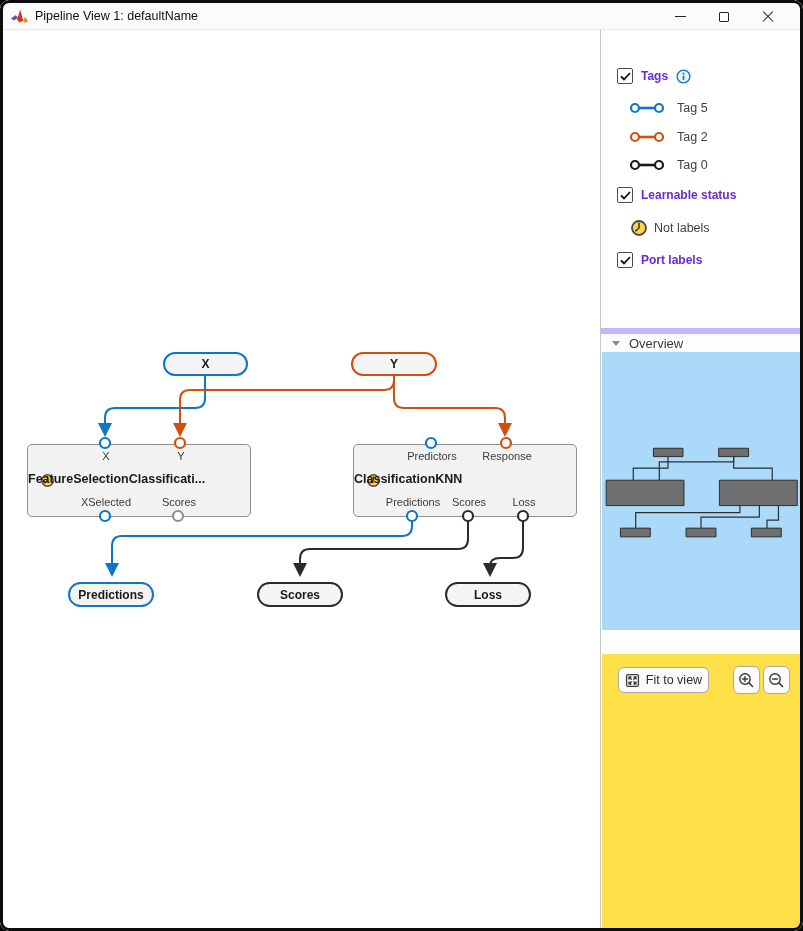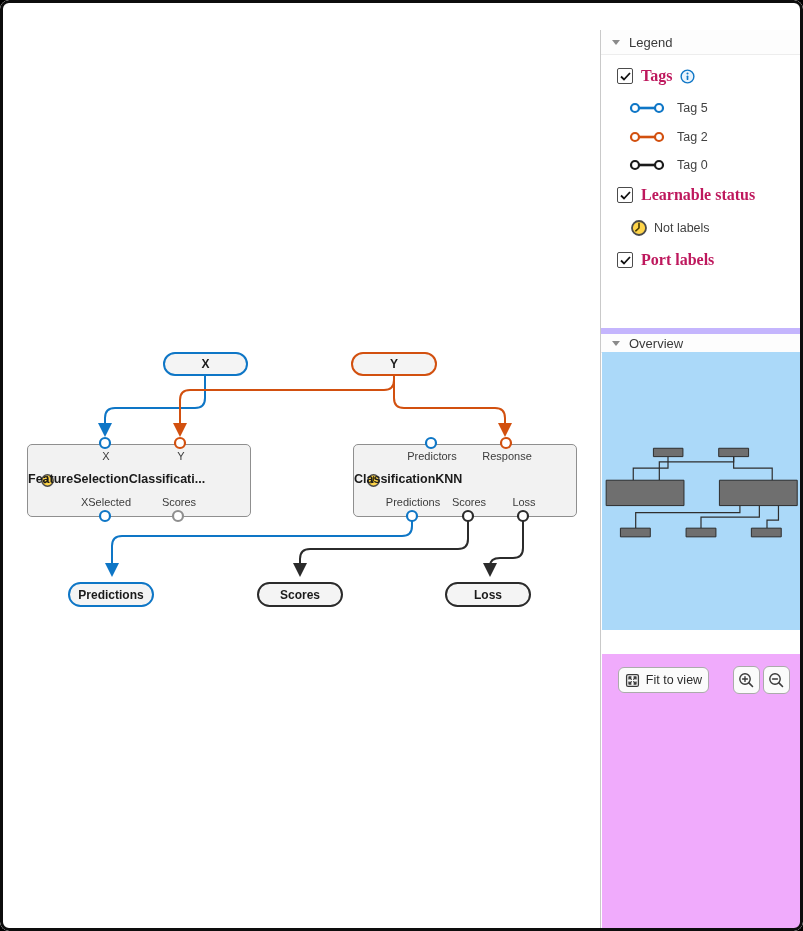--- a/index.html
+++ b/index.html
@@ -50,43 +50,62 @@
   .section-header { position:absolute; left:0; right:0; height:25px; background:#fdfdfd;
              border-top:6px solid #c4b5fd; border-bottom:1px solid #ededed;
              display:flex; align-items:center; font-size:13px; color:#3a3a3a; }
   .section-header .caret { width:0; height:0; margin:0 9px 0 11px;
              border-left:4.5px solid transparent; border-right:4.5px solid transparent;
              border-top:5.5px solid #8a8a8a; }
   .checkbox-row { position:absolute; display:flex; align-items:center; height:20px; }
   .checkbox { width:16px; height:16px; background:#fff; border:1.4px solid #4c4c4c;
               border-radius:2px; display:flex; align-items:center; justify-content:center; }
   .checkbox svg { display:block; }
-  .cb-label { margin-left:8px; font-size:16px; font-weight:bold; color:#be185d;font-family:Liberation Serif, serif; }
+  .cb-label { margin-left:8px; font-size:12px; font-weight:bold; color:#6d28d9; }
   .tag-row { position:absolute; display:flex; align-items:center; height:18px; }
   .tag-label { font-size:12.5px; color:#414141; margin-left:12px; }
   .plain-label { font-size:12.5px; color:#414141; margin-left:7px; }
 
   .minimap { position:absolute; left:1px; right:0; top:322px; height:278px;
              background:#ABD9F9; overflow:hidden; }
   .minimap svg { display:block; width:100%; height:100%; }
 
-  .nav-area { position:absolute; left:1px; right:0; top:624px; bottom:0; background:#f0abfc; }
+  .nav-area { position:absolute; left:1px; right:0; top:624px; bottom:0; background:#fde047; }
   .btn { position:absolute; background:#fbfbfb; border:1px solid #ababab; border-radius:6px;
          display:flex; align-items:center; justify-content:center; color:#2c2c2c; }
   .btn-fit { left:16px; top:13px; width:91px; height:26px; font-size:12.5px; gap:6px; }
   .btn-zoom { top:12px; width:27px; height:28px; }
   .btn-zin { left:131px; } .btn-zout { left:161px; }
 
   .legend-body { position:absolute; left:1px; right:0; top:25px; height:273px; background:#fff; }
 </style>
 </head>
 <body>
 
 <div class="screen">
 
+  <div class="titlebar">
+    <svg class="logo" viewBox="0 0 17 15">
+      <polygon points="0,9.5 4.5,6.2 6.8,8.2 3.2,11.4" fill="#4d53b8"></polygon>
+      <polygon points="6.8,8.2 9.2,0.6 12.2,11.8 8.6,13.6 5.5,10" fill="#cf3b22"></polygon>
+      <polygon points="12.2,11.8 14.2,7.6 17,12.6 13.5,13.8" fill="#ef8532"></polygon>
+    </svg>
+    <span class="title">Pipeline View 1: defaultName</span>
+    <div class="win-controls">
+      <div class="win-btn">
+          <div class="glyph-min"></div>
+        </div>
+      <div class="win-btn">
+          <div class="glyph-max"></div>
+        </div>
+      <div class="win-btn">
+          <div class="glyph-close"></div>
+        </div>
+    </div>
+  </div>
 
   <div class="canvas">
 
     <div class="pill blue" style="left:160px; top:322px; width:85px;">
       <span>X</span>
       </div>
     <div class="pill orange" style="left:348px; top:322px; width:86px;">
       <span>Y</span>
       </div>
 
@@ -158,24 +177,20 @@
       <circle cx="431" cy="444" r="5" fill="#fff" stroke="#0E76C6" stroke-width="2.2"></circle>
       <circle cx="506" cy="444" r="5" fill="#fff" stroke="#D2500F" stroke-width="2.2"></circle>
       <circle cx="412" cy="517" r="5" fill="#fff" stroke="#0E76C6" stroke-width="2.2"></circle>
       <circle cx="468" cy="517" r="5" fill="#fff" stroke="#2b2b2b" stroke-width="2.2"></circle>
       <circle cx="523" cy="517" r="5" fill="#fff" stroke="#2b2b2b" stroke-width="2.2"></circle>
     </svg>
   </div>
 
   <div class="sidebar">
 
-    <div class="section-header" style="top:0; border-top:none;">
-      <div class="caret"></div>
-      <span>Legend</span>
-    </div>
     <div class="legend-body"></div>
 
     <div class="checkbox-row" style="left:16px; top:36px;">
       <div class="checkbox">
         <svg width="11" height="9" viewBox="0 0 11 9">
             <polyline points="1,4.5 4,7.5 10,1" fill="none" stroke="#111" stroke-width="1.8"></polyline>
           </svg>
       </div>
       <span class="cb-label">Tags</span>
       <svg width="15" height="15" viewBox="0 0 16 16" style="margin-left:8px;">

